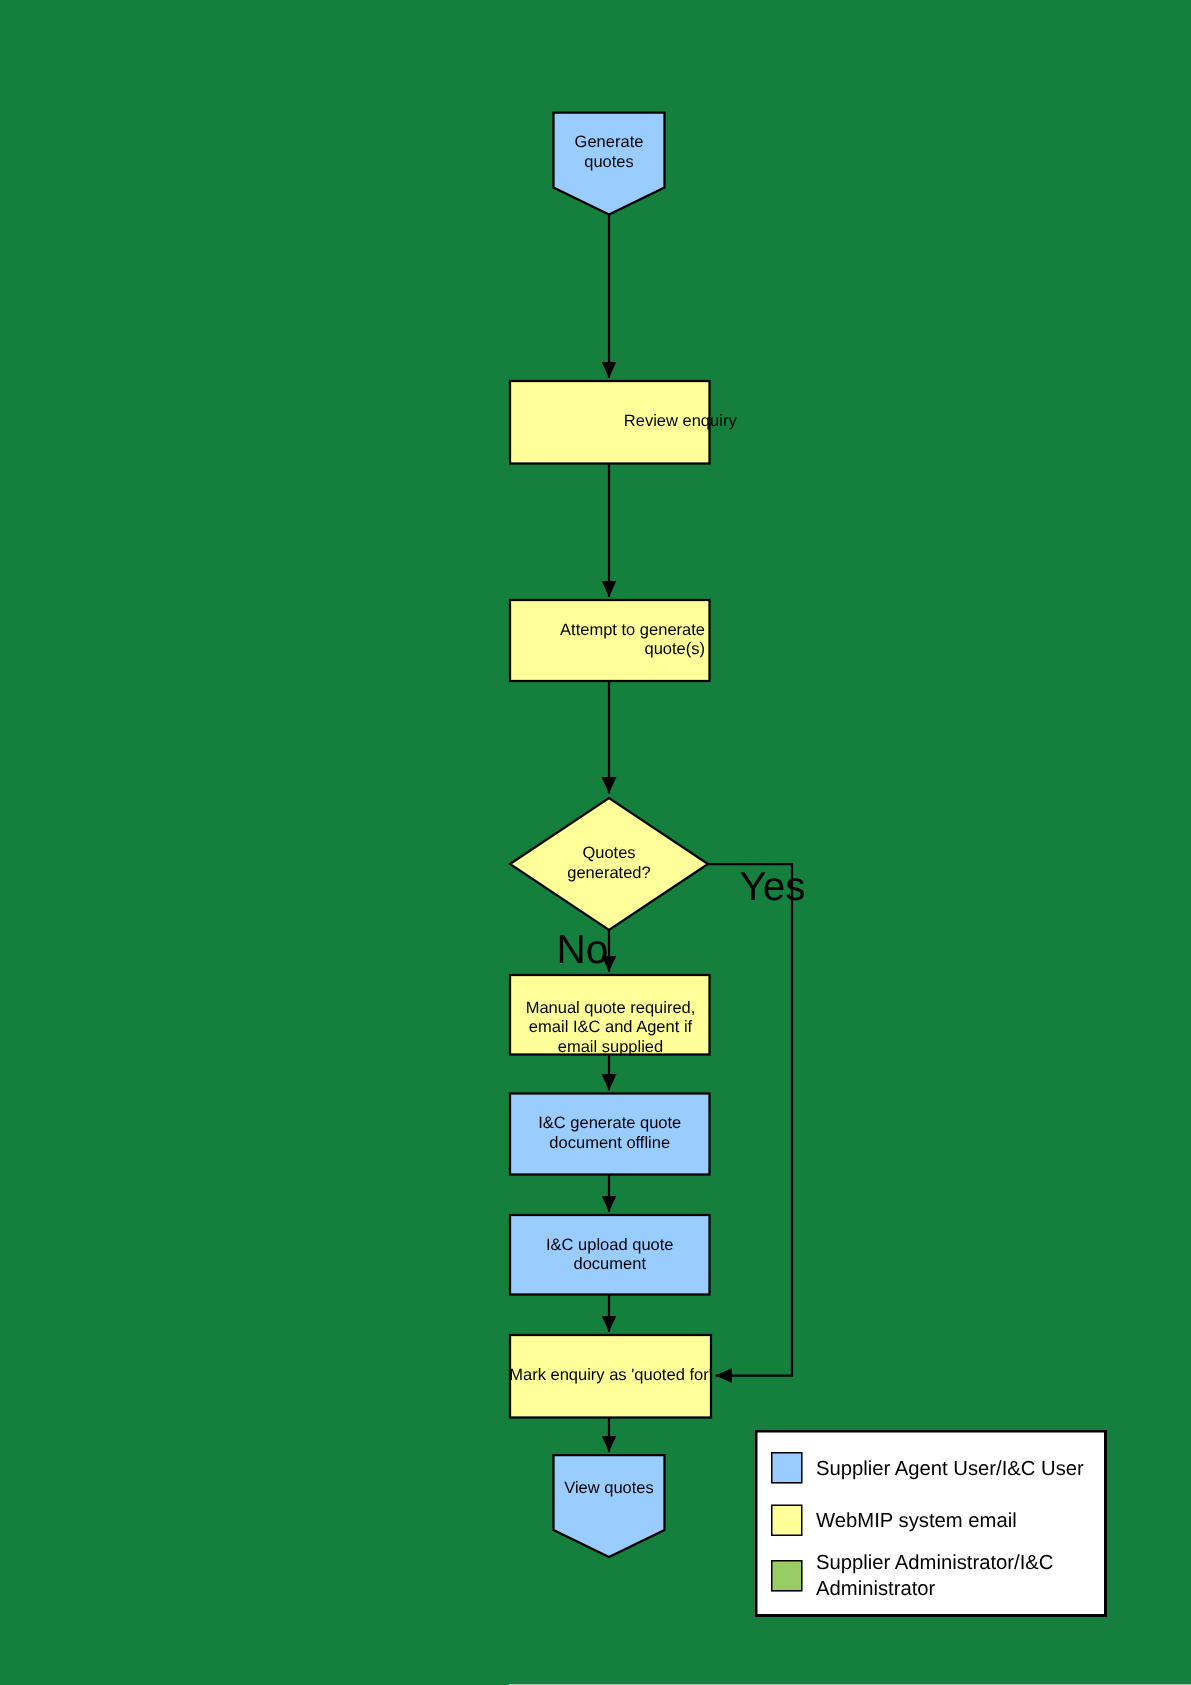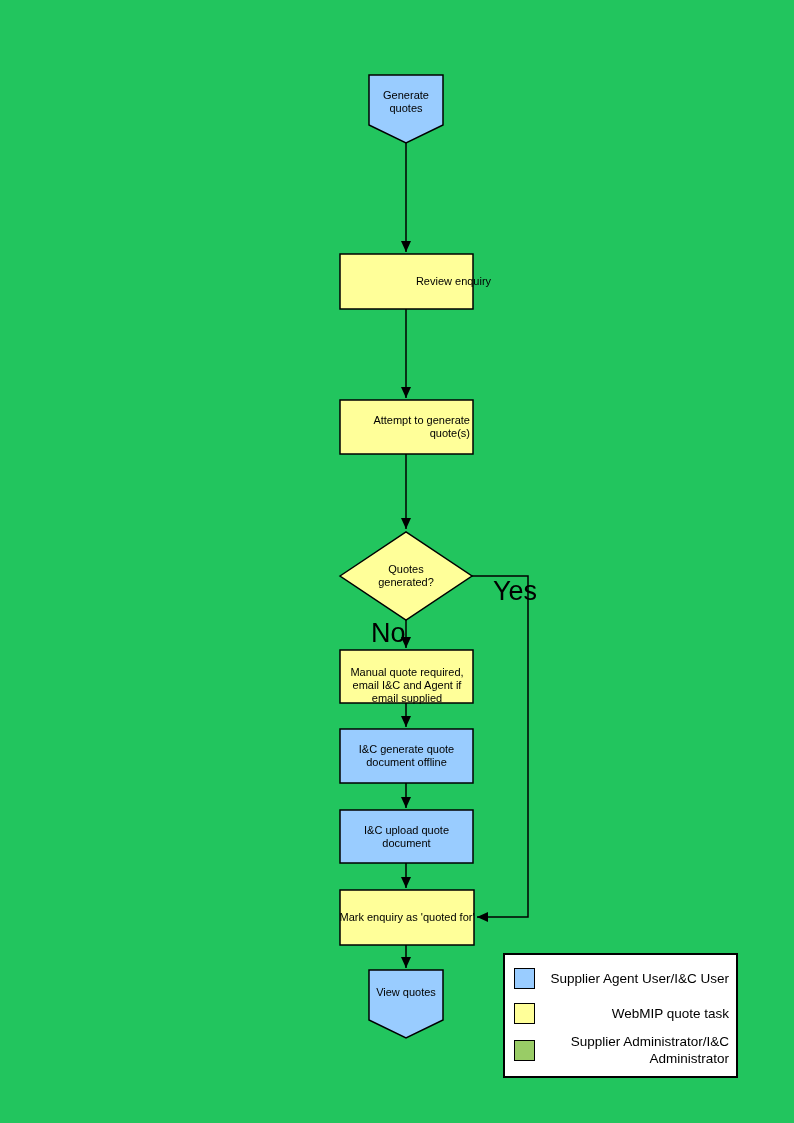--- a/index.html
+++ b/index.html
@@ -1,20 +1,20 @@
 <!DOCTYPE html>
 <html><head>
 <meta charset="utf-8">
 <style>
   html, body { margin: 0; padding: 0; background: #ffffff; }
   #page {
     position: relative;
     width: 794px;
     height: 1123px;
-    background: #22c55e;
+    background: #15803d;
     font-family: "Liberation Sans", sans-serif;
     color: #000000;
     overflow: hidden;
   }
   #diagram-svg {
     position: absolute;
     left: 0; top: 0;
     width: 794px; height: 1123px;
   }
   .node-label {
@@ -68,21 +68,20 @@
     width: 21px; height: 21px;
     border: 1px solid #000000;
     box-sizing: border-box;
     flex: 0 0 auto;
   }
   .legend-label {
     margin-left: 9px;
     font-size: 13.5px;
     line-height: 17px;
     width: 185px;
-    text-align: right;
   }
 </style>
 </head>
 <body>
 
 <div id="page">
 
   <svg id="diagram-svg" viewBox="0 0 794 1123" xmlns="http://www.w3.org/2000/svg">
     <defs>
       <marker id="arrow" markerUnits="userSpaceOnUse" markerWidth="14" markerHeight="12" refX="11" refY="5" orient="auto">
@@ -124,21 +123,21 @@
   <div class="branch-label" id="yes-label">Yes</div>
   <div class="branch-label" id="no-label">No</div>
 
   <div id="legend">
     <div class="legend-row legend-row-1">
       <div class="legend-swatch" style="background-color: rgb(153, 204, 255);"></div>
       <div class="legend-label">Supplier Agent User/I&amp;C User</div>
     </div>
     <div class="legend-row legend-row-2">
       <div class="legend-swatch" style="background-color: rgb(255, 255, 153);"></div>
-      <div class="legend-label">WebMIP quote task</div>
+      <div class="legend-label">WebMIP system email</div>
     </div>
     <div class="legend-row legend-row-3">
       <div class="legend-swatch" style="background-color: rgb(153, 204, 102);"></div>
       <div class="legend-label">Supplier Administrator/I&amp;C Administrator</div>
     </div>
   </div>
 
 </div>
 
 </body></html>

